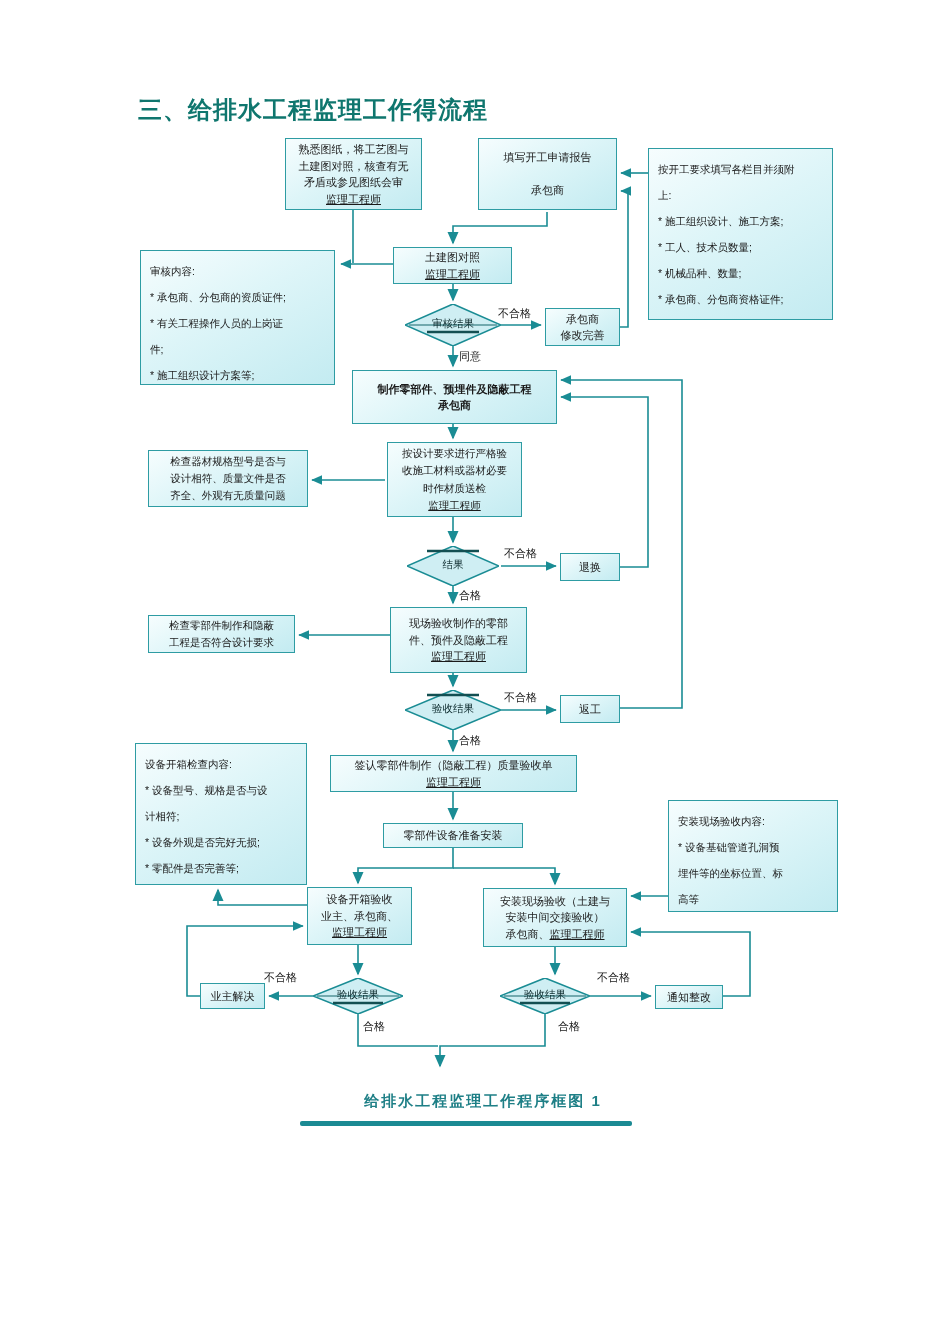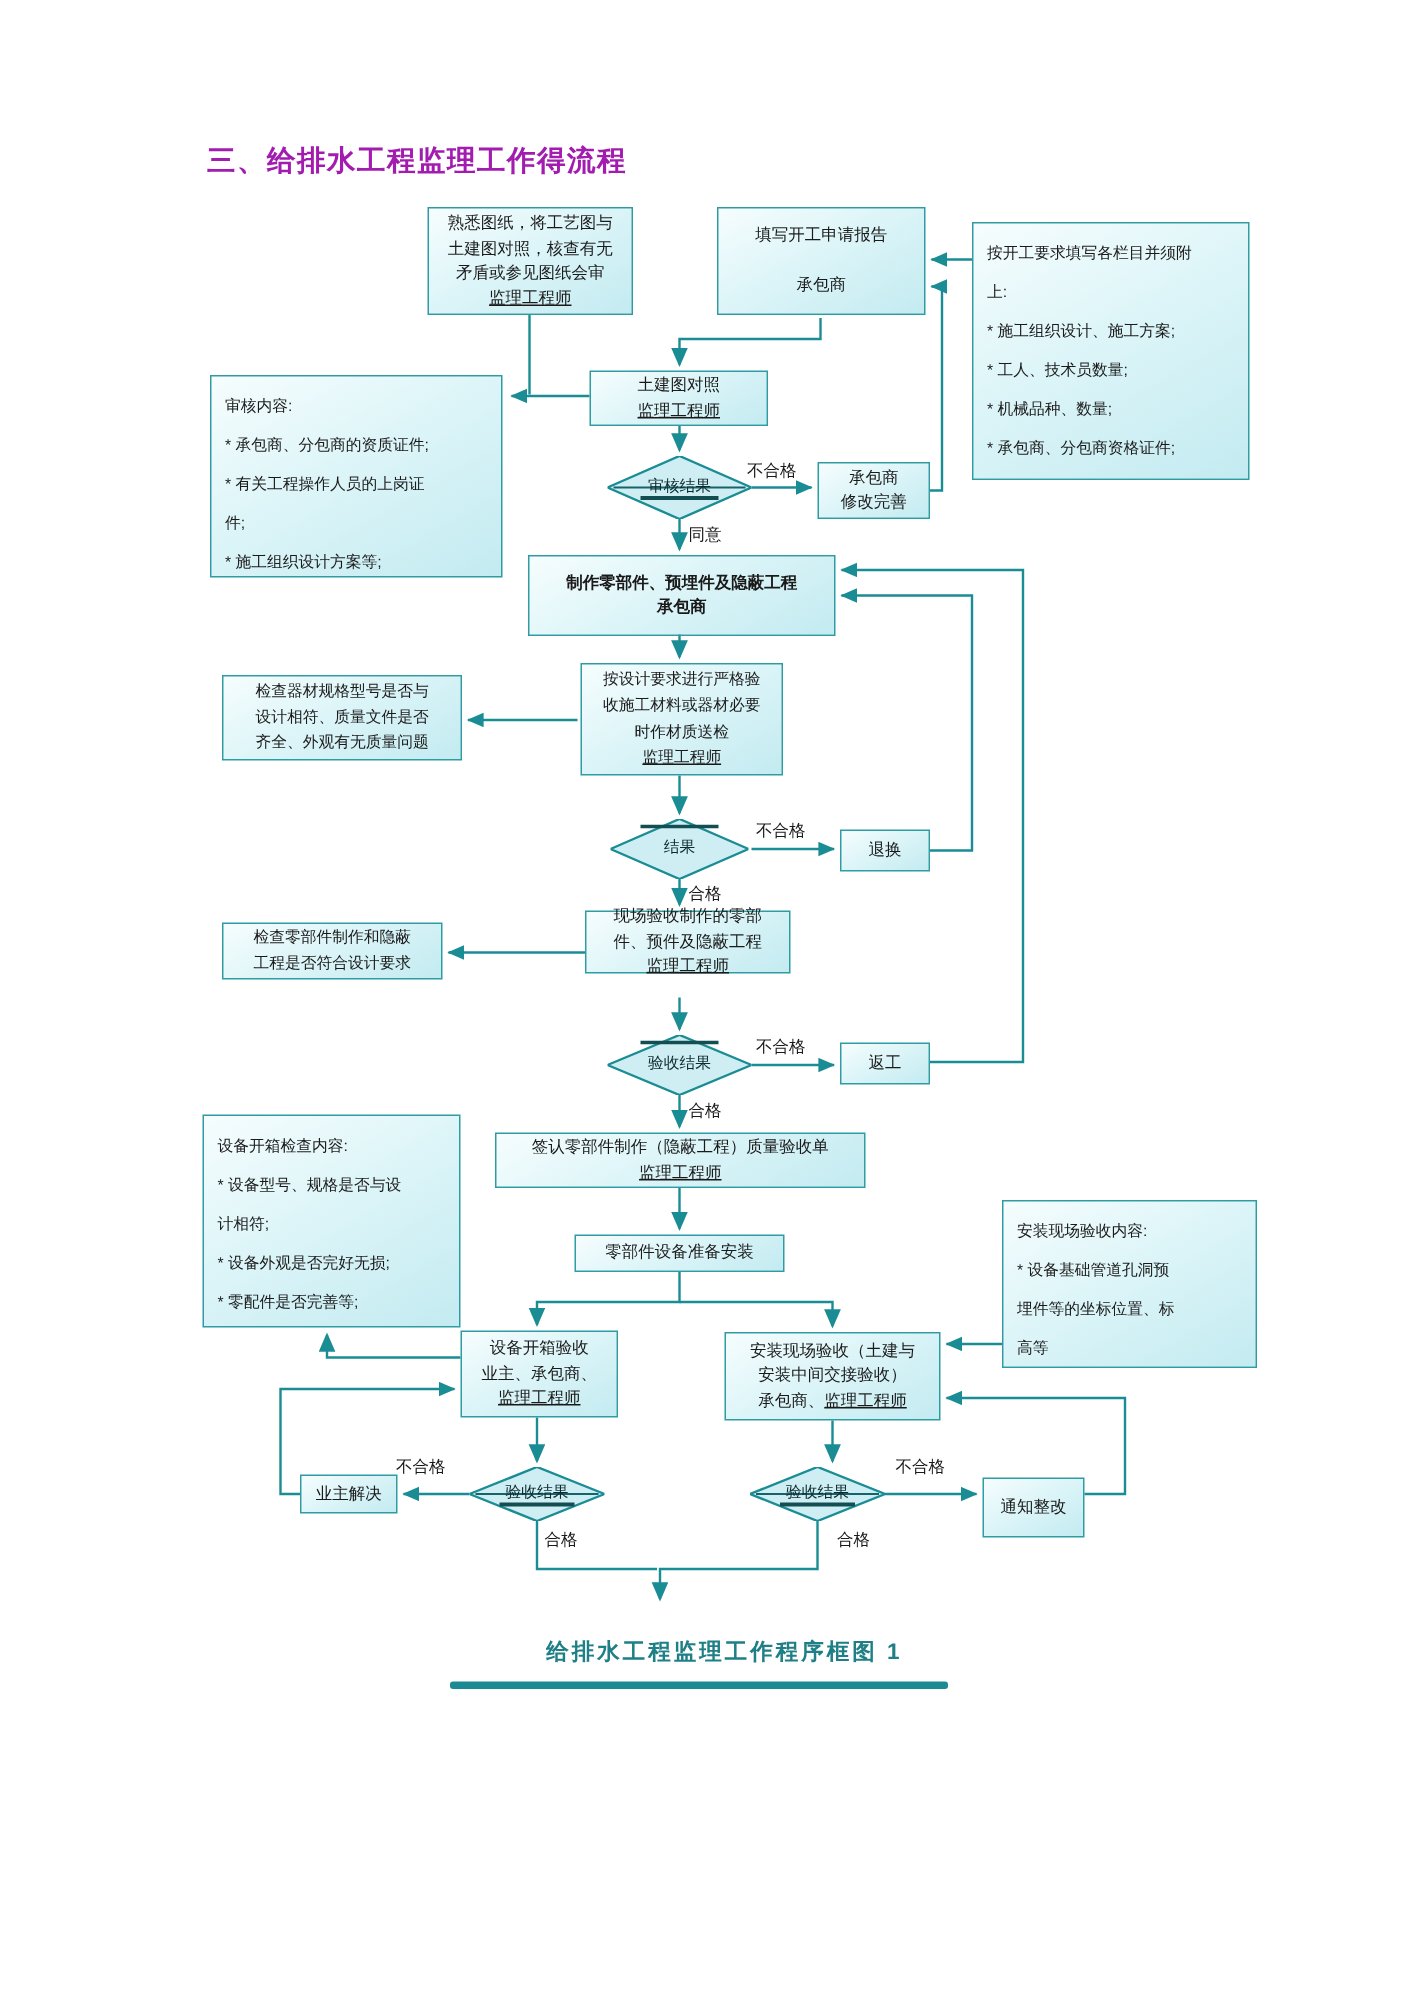--- a/index.html
+++ b/index.html
@@ -1,22 +1,22 @@
 <!DOCTYPE html>
 <html><head>
 <meta charset="utf-8">
 <style>
   html,body{margin:0;padding:0;background:#ffffff;}
   #canvas{
     position:relative;width:950px;height:1344px;background:#ffffff;
     font-family:"Liberation Sans",sans-serif;overflow:hidden;
   }
   #page-title{
-    position:absolute;left:138px;top:94px;font-size:19px;font-weight:bold;
-    color:#a21caf;letter-spacing:1px;
+    position:absolute;left:138px;top:94px;font-size:24px;font-weight:bold;
+    color:#0f766e;letter-spacing:1px;
   }
   .node{
     position:absolute;box-sizing:border-box;
     border:1.6px solid #2e9ca3;
     background:linear-gradient(150deg,#f6fdfe 0%,#ddf5f8 45%,#c3ebf1 100%);
     color:#1a1a1a;font-size:11px;line-height:1.5;
     display:flex;align-items:center;justify-content:center;text-align:center;
     padding:2px 4px;
   }
   .node .txt{white-space:pre-line;}
@@ -150,21 +150,21 @@
   <div class="node mid" style="left:148px;top:450px;width:160px;height:57px;">
     <div class="txt">检查器材规格型号是否与
 设计相符、质量文件是否
 齐全、外观有无质量问题</div>
   </div>
 
   <div class="node" style="left:560px;top:553px;width:60px;height:28px;">
     <div class="txt">退换</div>
   </div>
 
-  <div class="node" style="left:390px;top:607px;width:137px;height:42px;">
+  <div class="node" style="left:390px;top:607px;width:137px;height:66px;">
     <div class="txt"><span>现场验收制作的零部
 件、预件及隐蔽工程
 </span><span class="role">监理工程师</span></div>
   </div>
 
   <div class="node mid" style="left:148px;top:615px;width:147px;height:38px;">
     <div class="txt">检查零部件制作和隐蔽
 工程是否符合设计要求</div>
   </div>
 
@@ -205,21 +205,21 @@
   <div class="node" style="left:483px;top:888px;width:144px;height:59px;">
     <div class="txt"><span>安装现场验收（土建与
 安装中间交接验收）
 承包商、</span><span class="role">监理工程师</span></div>
   </div>
 
   <div class="node" style="left:200px;top:983px;width:65px;height:26px;">
     <div class="txt">业主解决</div>
   </div>
 
-  <div class="node" style="left:655px;top:985px;width:68px;height:40px;">
+  <div class="node" style="left:655px;top:985px;width:68px;height:24px;">
     <div class="txt">通知整改</div>
   </div>
 
   <div class="diamond" style="left:405px;top:304px;width:96px;height:42px;">
     <svg width="96" height="42" viewBox="0 0 96 42">
       <polygon points="0,21 48,0 96,21 48,42" fill="#cfeef3" stroke="#1a8c94" stroke-width="1.6"></polygon>
       <line x1="4" y1="21" x2="92" y2="21" stroke="#16646a" stroke-width="1.2"></line>
       <line x1="22" y1="28" x2="74" y2="28" stroke="#134f52" stroke-width="2.6"></line>
     </svg>
     <span class="dlabel">审核结果</span>

